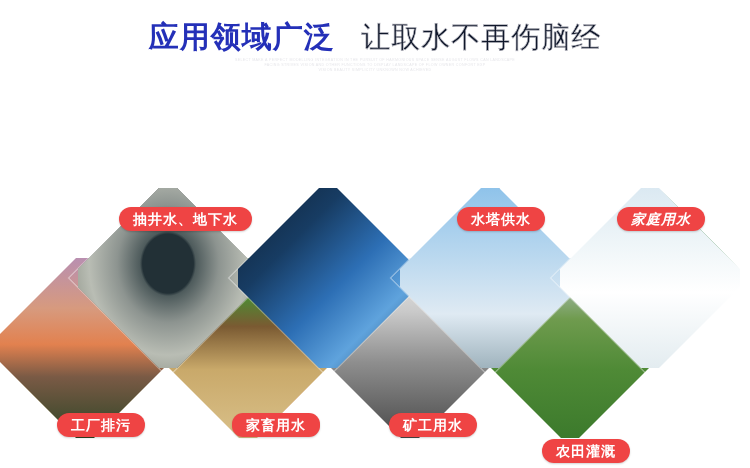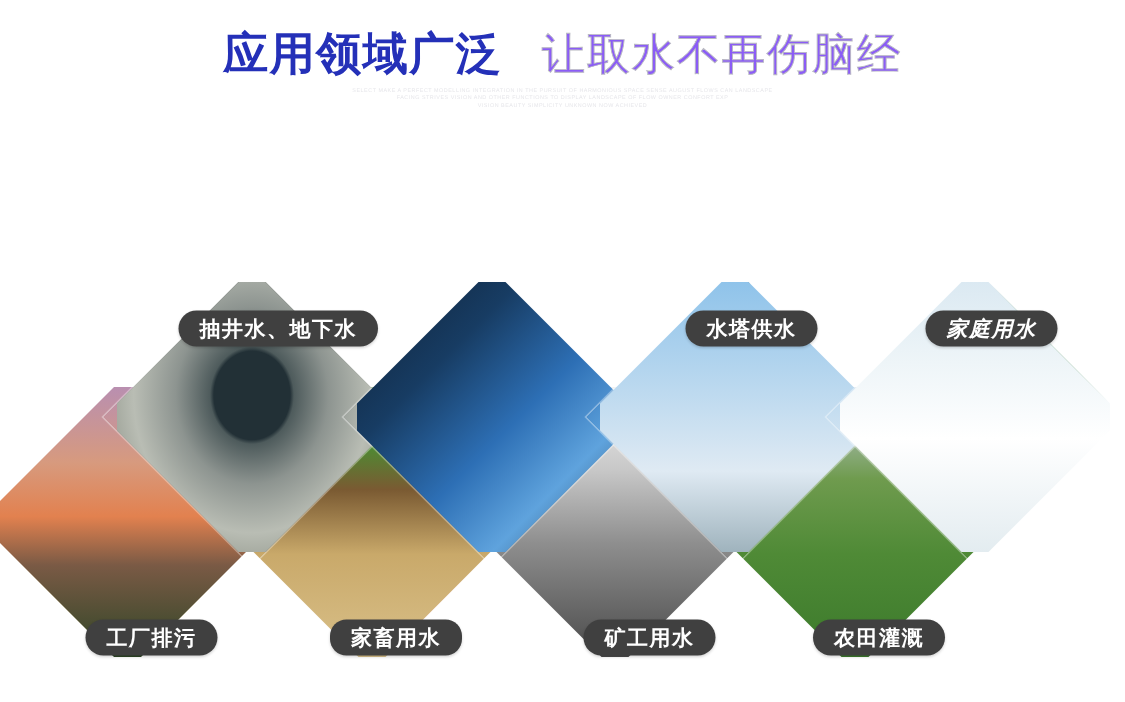--- a/index.html
+++ b/index.html
@@ -12,21 +12,21 @@
   #stage{position:relative;width:750px;height:468px;overflow:hidden;background:#fff;}
 
   
   .header{position:absolute;left:0;top:0;width:750px;text-align:center;}
   .title-row{margin-top:22px;line-height:1;white-space:nowrap;}
   .title-main{
     font-size:30px;font-weight:bold;color:#2430b8;letter-spacing:1px;
     display:inline-block;vertical-align:middle;
   }
   .title-sub{
-    font-size:29px;color:#8b5cf6;letter-spacing:1px;
+    font-size:29px;color:#0f172a;letter-spacing:1px;
     display:inline-block;vertical-align:middle;margin-left:22px;
     -webkit-text-stroke:0.6px #b9b9c2;
   }
   .subline{
     margin-top:9px;font-size:11.5px;color:#6a6a72;line-height:16px;letter-spacing:.4px;
   }
   .subline div{white-space:nowrap;}
   .faint-en{
     margin-top:6px;color:#e6e6ea;font-size:3.6px;line-height:5.2px;
     letter-spacing:.35px;white-space:nowrap;
@@ -47,21 +47,21 @@
   }
   .dia.up{top:30px;}
   .dia.down{top:100px;}
 
   
   .badge{
     position:absolute;
     height:24px;line-height:24px;
     padding:0 14px;
     border-radius:13px;
-    background:#404040;
+    background:#ef4444;
     color:#ffffff;
     font-size:14px;font-weight:bold;
     letter-spacing:1px;white-space:nowrap;
     text-align:center;
     box-shadow:0 1px 2px rgba(0,0,0,.18);
     z-index:20;
   }
   .badge.top{top:29px;}
   .badge.bot{top:235px;}
 </style>
@@ -87,35 +87,35 @@
         <div class="inner" style="background-image: linear-gradient(rgb(185, 143, 176) 0%, rgb(215, 154, 126) 28%, rgb(226, 129, 79) 48%, rgb(122, 90, 69) 66%, rgb(46, 69, 38) 100%), radial-gradient(circle at 30% 72%, rgba(255, 226, 120, 0.55) 0px, rgba(255, 226, 120, 0.55) 6%, transparent 30%), radial-gradient(circle at 62% 80%, rgba(255, 220, 110, 0.45) 0px, rgba(255, 220, 110, 0.45) 5%, transparent 28%);"></div>
       </div>
       <div class="badge bot" style="left: 57px;">工厂排污</div>
       <div class="dia up" style="left: 98px; z-index: 6;">
         <div class="inner" style="background-image: radial-gradient(at 50% 42%, rgb(34, 48, 54) 0px, rgb(34, 48, 54) 20%, rgb(78, 91, 92) 22%, rgb(141, 148, 144) 40%, rgb(185, 189, 180) 62%, rgb(111, 117, 104) 100%), linear-gradient(rgb(58, 63, 60) 0%, rgb(143, 149, 140) 45%, rgb(93, 99, 88) 100%);"></div>
       </div>
       <div class="badge top" style="left: 119px;">抽井水、地下水</div>
       <div class="dia down" style="left: 178px; z-index: 5;">
         <div class="inner" style="background-image: linear-gradient(rgb(63, 122, 44) 0%, rgb(78, 138, 51) 22%, rgb(122, 90, 50) 38%, rgb(201, 169, 106) 62%, rgb(217, 192, 137) 100%), radial-gradient(at 42% 52%, rgb(27, 21, 17) 0px, rgb(27, 21, 17) 12%, transparent 26%), radial-gradient(at 66% 72%, rgb(240, 185, 173) 0px, rgb(240, 185, 173) 13%, transparent 27%);"></div>
       </div>
-      <div class="badge bot" style="left: 220px; border-radius: 11px;">家畜用水</div>
+      <div class="badge bot" style="left: 232px; border-radius: 11px;">家畜用水</div>
       <div class="dia up" style="left: 258px; z-index: 6;">
         <div class="inner" style="background-image: linear-gradient(135deg, rgb(14, 32, 52) 0%, rgb(23, 60, 99) 30%, rgb(45, 111, 181) 55%, rgb(95, 163, 221) 75%, rgb(34, 66, 95) 100%), repeating-linear-gradient(118deg, rgba(255, 255, 255, 0.1) 0px, rgba(255, 255, 255, 0.1) 2px, transparent 2px, transparent 7px);"></div>
       </div>
       <div class="dia down" style="left: 340px; z-index: 5;">
         <div class="inner" style="background-image: linear-gradient(rgb(239, 239, 239) 0%, rgb(201, 201, 201) 30%, rgb(142, 142, 142) 58%, rgb(74, 74, 74) 100%), radial-gradient(at 48% 46%, rgb(244, 244, 244) 0px, rgb(244, 244, 244) 16%, transparent 34%);"></div>
       </div>
       <div class="badge bot" style="left: 389px;">矿工用水</div>
       <div class="dia up" style="left: 420px; z-index: 6;">
         <div class="inner" style="background-image: linear-gradient(rgb(143, 195, 234) 0%, rgb(188, 217, 239) 40%, rgb(223, 234, 243) 70%, rgb(159, 179, 189) 100%), radial-gradient(at 52% 32%, rgb(75, 86, 94) 0px, rgb(75, 86, 94) 11%, transparent 22%), linear-gradient(92deg, transparent 46%, rgb(91, 102, 110) 47%, rgb(91, 102, 110) 53%, transparent 54%);"></div>
       </div>
       <div class="badge top" style="left: 457px;">水塔供水</div>
       <div class="dia down" style="left: 500px; z-index: 5;">
         <div class="inner" style="background-image: linear-gradient(rgb(201, 216, 228) 0%, rgb(159, 182, 160) 16%, rgb(111, 155, 78) 34%, rgb(79, 138, 54) 62%, rgb(60, 122, 44) 100%), repeating-linear-gradient(96deg, rgba(0, 0, 0, 0.05) 0px, rgba(0, 0, 0, 0.05) 6px, transparent 6px, transparent 16px);"></div>
       </div>
-      <div class="badge bot" style="left: 542px;">农田灌溉</div>
+      <div class="badge bot" style="left: 542px; margin-top: 26px;">农田灌溉</div>
       <div class="dia up" style="left: 580px; z-index: 6;">
         <div class="inner" style="background-image: linear-gradient(rgb(219, 233, 242) 0%, rgb(238, 245, 248) 30%, rgb(255, 255, 255) 58%, rgb(227, 236, 240) 100%), radial-gradient(at 74% 26%, rgb(47, 122, 58) 0px, rgb(47, 122, 58) 14%, transparent 30%), radial-gradient(at 40% 44%, rgb(95, 198, 232) 0px, rgb(95, 198, 232) 12%, transparent 26%), radial-gradient(circle at 62% 74%, rgb(42, 42, 42) 0px, rgb(42, 42, 42) 5%, transparent 10%);"></div>
       </div>
       <div class="badge top" style="left: 617px; font-style: italic;">家庭用水</div>
     </div>
 
 </div>
 
 </body></html>

